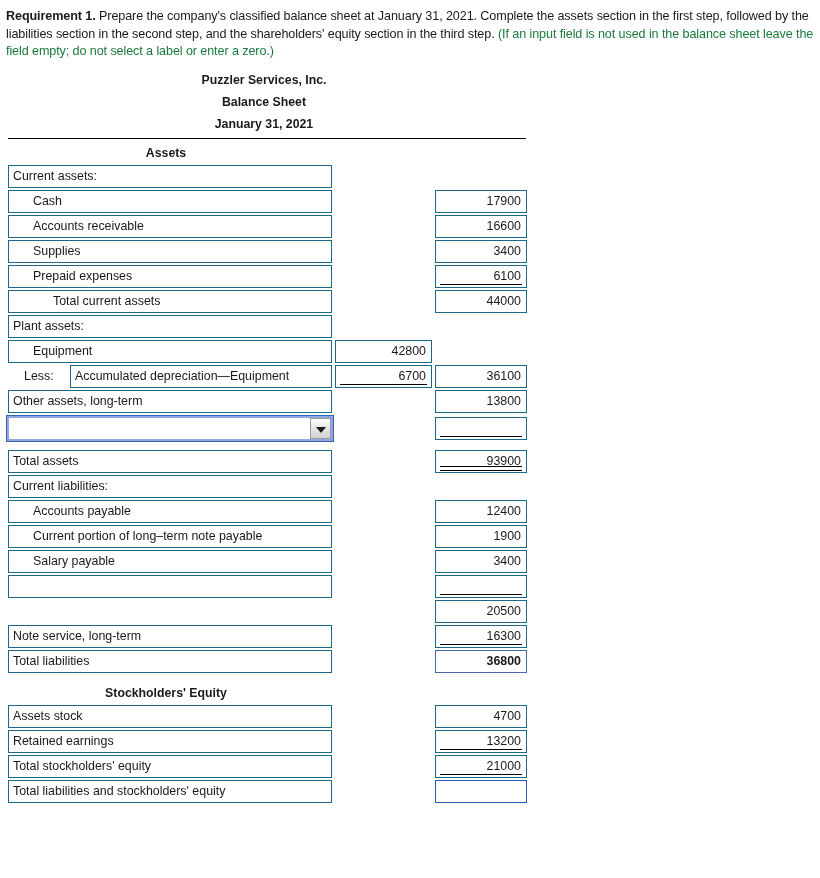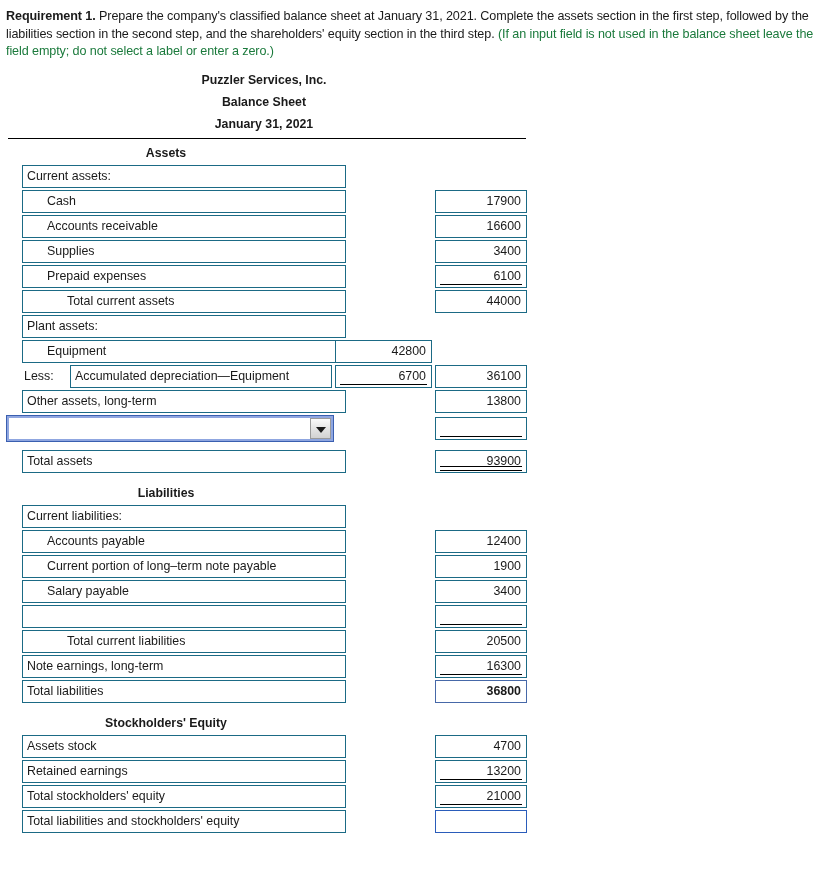--- a/index.html
+++ b/index.html
@@ -70,21 +70,21 @@
     height: 23px;
     border: 1px solid #1b6a85;
     background: #ffffff;
     font-size: 12.4px;
     line-height: 21px;
     color: #1a1a1a;
     white-space: nowrap;
     overflow: hidden;
   }
   .cell.label {
-    left: 22px;
+    left: 8px;
     width: 324px;
     padding-left: 4px;
     text-align: left;
   }
   .cell.label.ind1 { padding-left: 24px; }
   .cell.label.ind2 { padding-left: 44px; }
   .cell.label.nested {
     left: 70px;
     width: 262px;
   }
@@ -239,21 +239,20 @@
     <div class="cell val" style="top:2px"><span></span><span class="ul"></span></div>
   </div>
 
   <div class="spacer"></div>
 
   <div class="row">
     <div class="cell label">Total assets</div>
     <div class="cell val"><span>93900</span><span class="dul"></span></div>
   </div>
 
-  <div class="section-head" style="margin-top:6px">Liabilities</div>
 
   <div id="liabilities-rows">
       <div class="row">
         <div class="cell label">Current liabilities:</div>
       </div>
       <div class="row">
         <div class="cell label ind1">Accounts payable</div>
         <div class="cell val"><span>12400</span></div>
       </div>
       <div class="row">
@@ -262,25 +261,24 @@
       </div>
       <div class="row">
         <div class="cell label ind1">Salary payable</div>
         <div class="cell val"><span>3400</span></div>
       </div>
       <div class="row">
         <div class="cell label ind1"></div>
         <div class="cell val"><span></span><span class="ul"></span></div>
       </div>
       <div class="row">
-        <div class="cell label ind2">Total current liabilities</div>
         <div class="cell val"><span>20500</span></div>
       </div>
       <div class="row">
-        <div class="cell label">Note earnings, long-term</div>
+        <div class="cell label">Note service, long-term</div>
         <div class="cell val"><span>16300</span><span class="ul"></span></div>
       </div>
     </div>
 
   <div class="row">
     <div class="cell label">Total liabilities</div>
     <div class="cell val focus-blue bold">36800</div>
   </div>
 
   <div class="section-head" style="margin-top:6px">Stockholders' Equity</div>

